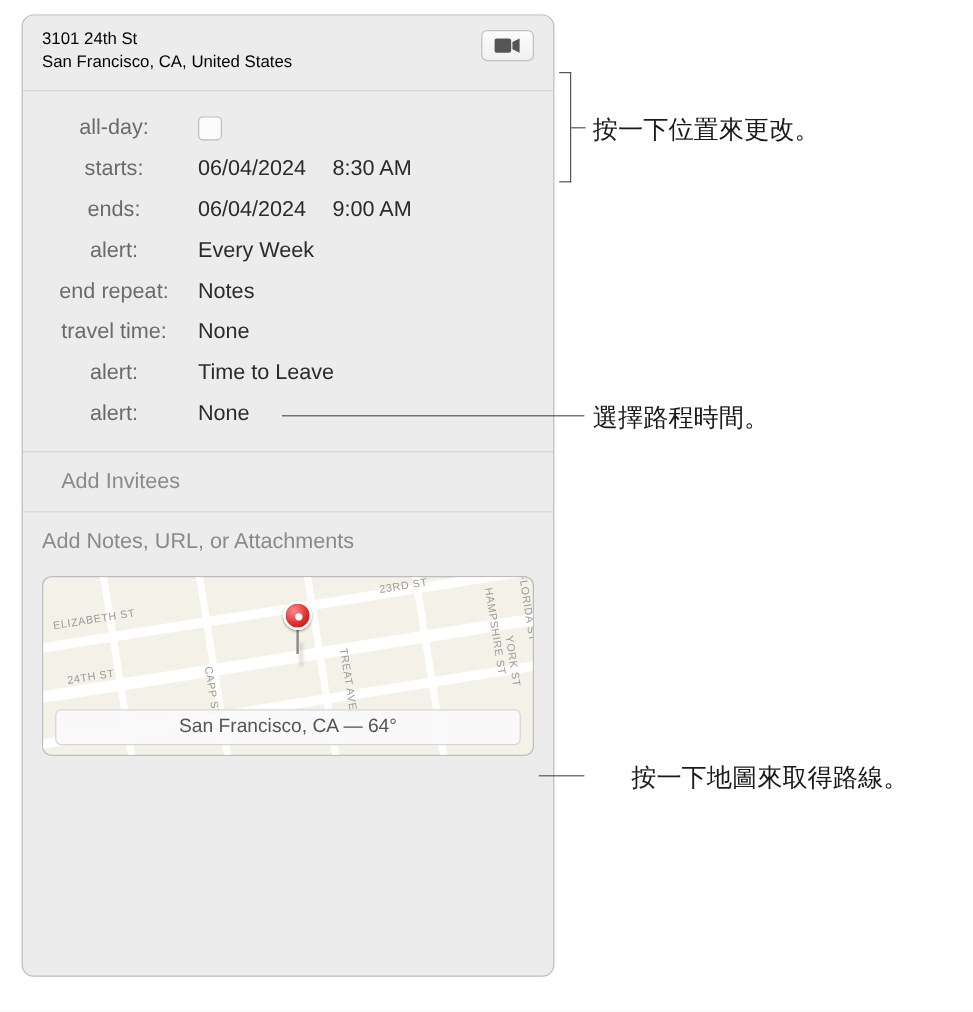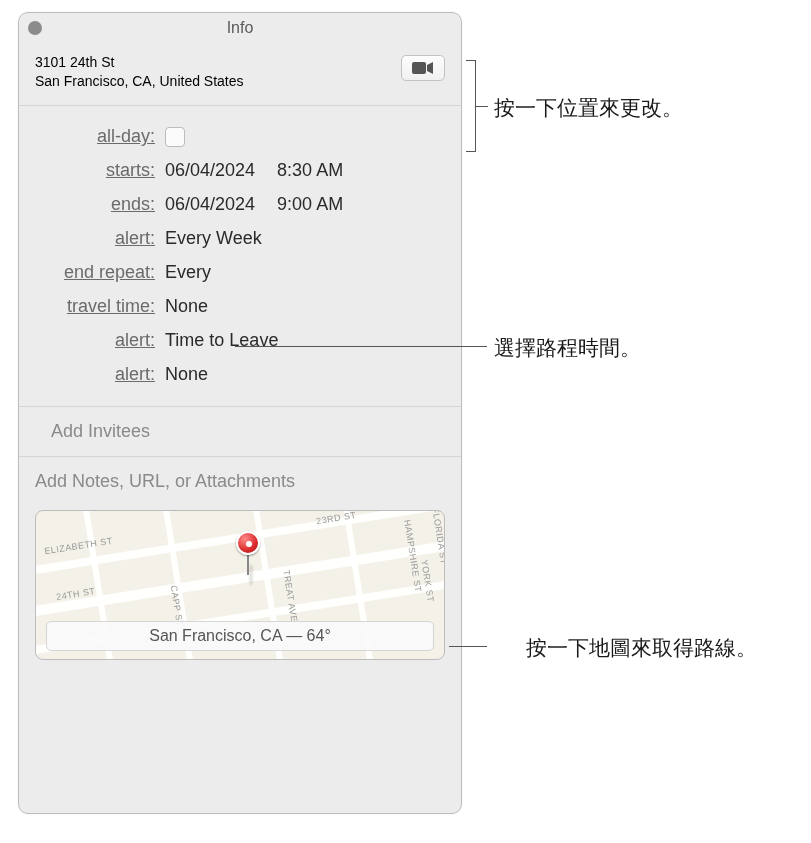--- a/index.html
+++ b/index.html
@@ -94,24 +94,23 @@
     border-bottom: 1px solid #d5d5d5;
   }
   .field-row {
     display:flex;
     align-items:center;
     min-height: 34px;
     font-size: 18px;
   }
   .field-label {
     width: 130px;
-    text-align: right;
+    text-align: center;
     color: #6b6b6b;
     padding-right: 10px;
-    text-decoration: underline;
   }
   .field-val {
     color: #2a2a2a;
     display:flex;
     gap: 22px;
   }
   .checkbox {
     width: 20px; height: 20px;
     border: 1px solid #bcbcbc;
     border-radius: 4px;
@@ -202,24 +201,20 @@
     border-top: 1px solid #555;
     border-bottom: 1px solid #555;
     width: 10px;
   }
 </style>
 </head>
 <body>
 
 <div class="panel">
 
-  <div class="titlebar">
-    <div class="close-dot"></div>
-    <span>Info</span>
-  </div>
 
   <div class="header">
     <div class="loc-row">
       <div class="loc-text">
         <div>3101 24th St</div>
         <div>San Francisco, CA, United States</div>
       </div>
       <div class="video-btn">
         <svg width="22" height="14" viewBox="0 0 22 14">
           <rect x="0" y="1" width="14" height="12" rx="2" fill="#555"></rect>
@@ -250,21 +245,21 @@
     </div>
     <div class="field-row">
       <div class="field-label">alert:</div>
       <div class="field-val">
           <span>Every Week</span>
         </div>
     </div>
     <div class="field-row">
       <div class="field-label">end repeat:</div>
       <div class="field-val">
-          <span>Every</span>
+          <span>Notes</span>
         </div>
     </div>
     <div class="field-row">
       <div class="field-label">travel time:</div>
       <div class="field-val">
           <span>None</span>
         </div>
     </div>
     <div class="field-row">
       <div class="field-label">alert:</div>

